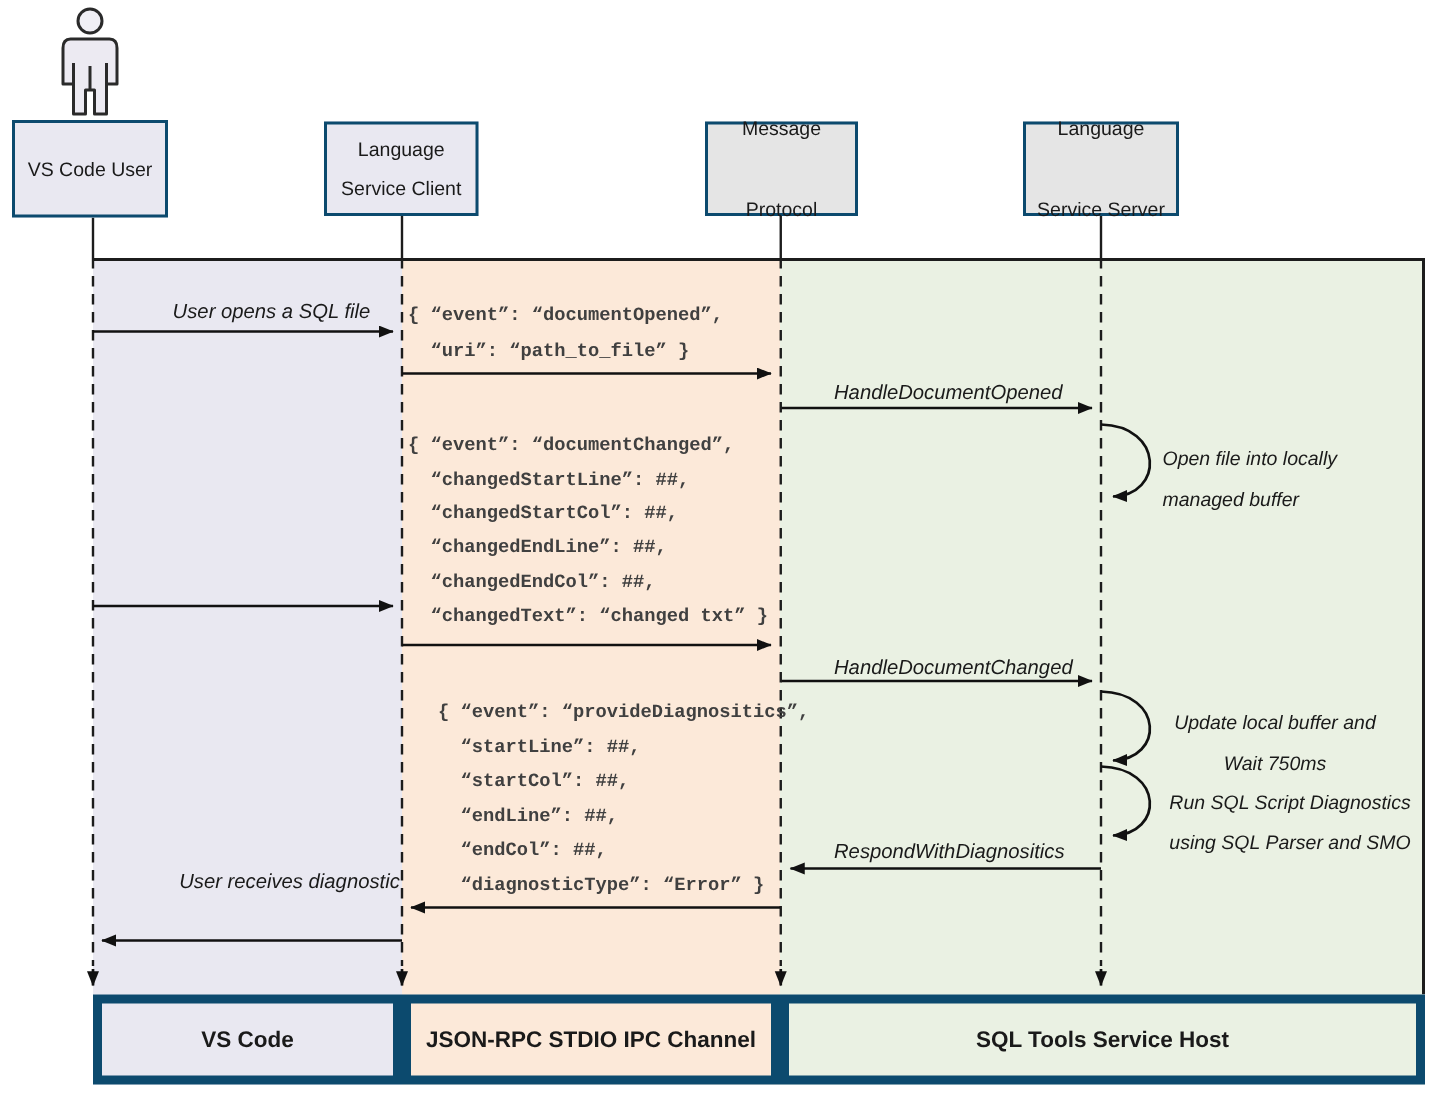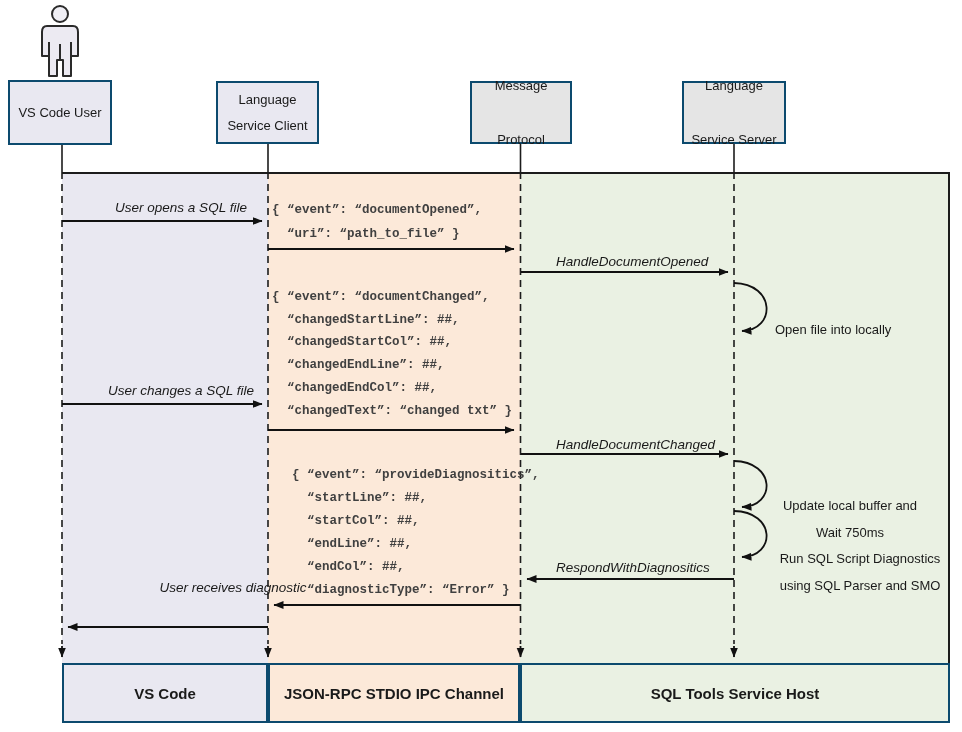--- a/index.html
+++ b/index.html
@@ -22,31 +22,31 @@
   #overlay{left:0;top:0;width:962px;height:732px;z-index:2;pointer-events:none;}
   
   .actor-box{
     border:2px solid #0c4a6e;background:#e9e8f1;box-sizing:border-box;
     display:flex;flex-direction:column;align-items:center;justify-content:center;
     font-size:13px;line-height:26px;text-align:center;z-index:4;
   }
   .actor-box.green{background:#e5e5e5;gap:28px;}
   
   .lane-box{
-    top:663px;height:60px;border:2px solid #0c4a6e;box-sizing:border-box;
+    top:663px;height:60px;border:6px solid #0c4a6e;box-sizing:border-box;
     display:flex;align-items:center;justify-content:center;
     font-size:15px;font-weight:bold;z-index:4;
   }
   
   .msg-label{
     font-style:italic;font-size:13.5px;line-height:16px;z-index:3;white-space:nowrap;padding-left:16px;
   }
   .centered{text-align:center;}
   .note{
-    font-size:13px;line-height:27px;z-index:3;margin-top:24px;
+    font-style:italic;font-size:13px;line-height:27px;z-index:3;
   }
   .payload{
     font-family:"Liberation Mono","DejaVu Sans Mono",monospace;
     font-weight:bold;font-size:12.5px;color:#404040;z-index:3;
   }
   .json-line{white-space:pre;}
   #payload-opened .json-line{line-height:24px;}
   #payload-changed .json-line{line-height:22.7px;}
   #payload-diag .json-line{line-height:23px;}
   #actor-figure{left:30px;top:4px;width:60px;height:76px;z-index:4;}
@@ -127,30 +127,30 @@
   <div class="abs actor-box green" style="left:470px;top:81px;width:102px;height:63px;">
     <span>Message</span>
     <span>Protocol</span>
   </div>
   <div class="abs actor-box green" style="left:682px;top:81px;width:104px;height:63px;">
     <span>Language</span>
     <span>Service Server</span>
   </div>
 
   <div class="abs msg-label centered" style="left:62px;top:200px;width:206px;">User opens a SQL file</div>
-  <div class="abs msg-label centered" style="left:62px;top:383px;width:206px;">User changes a SQL file</div>
-  <div class="abs msg-label centered" style="left:62px;top:575px;width:230px;line-height:25px;margin-left:40px;">
+  <div class="abs msg-label centered" style="left:62px;top:575px;width:230px;line-height:25px;">
     <div>User receives diagnostic</div>
   </div>
   <div class="abs msg-label" style="left:540px;top:254px;">HandleDocumentOpened</div>
   <div class="abs msg-label" style="left:540px;top:437px;">HandleDocumentChanged</div>
   <div class="abs msg-label" style="left:540px;top:560px;">RespondWithDiagnositics</div>
 
   <div class="abs note" style="left:775px;top:292px;width:170px;">
     <div>Open file into locally</div>
+    <div>managed buffer</div>
   </div>
   <div class="abs note centered" style="left:769px;top:468px;width:162px;">
     <div>Update local buffer and</div>
     <div>Wait 750ms</div>
   </div>
   <div class="abs note centered" style="left:770px;top:521px;width:180px;">
     <div>Run SQL Script Diagnostics</div>
     <div>using SQL Parser and SMO</div>
   </div>
 

